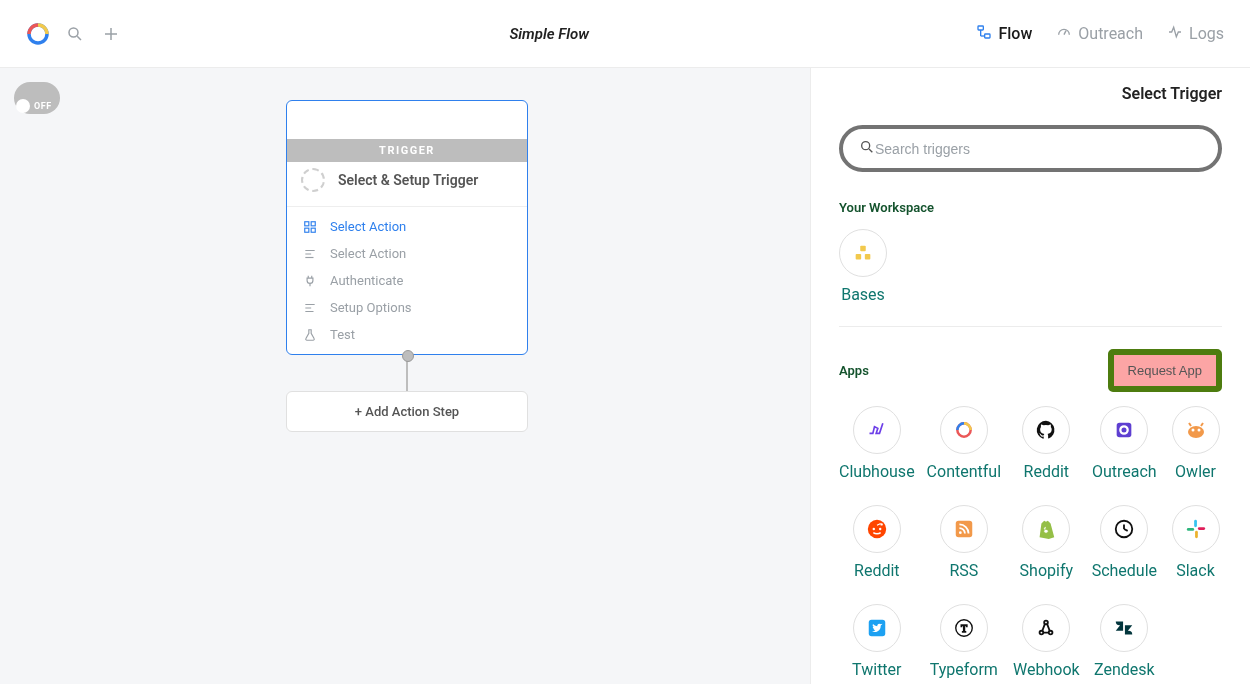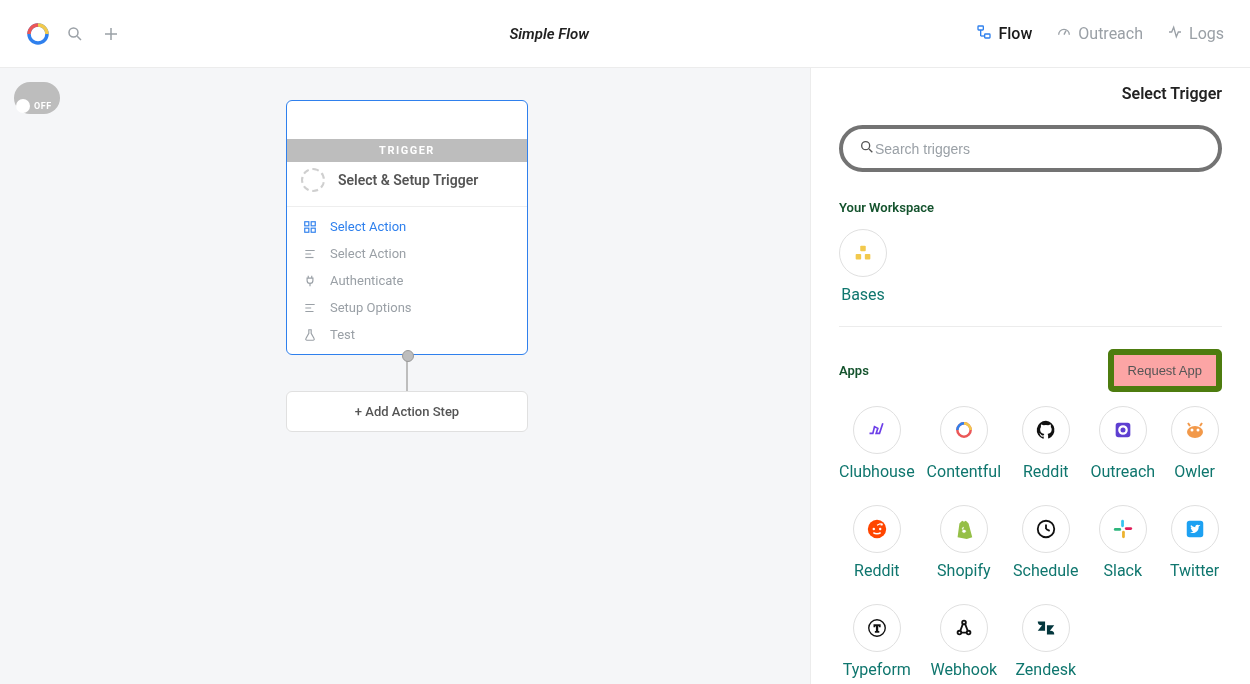--- a/index.html
+++ b/index.html
@@ -497,20 +497,30 @@
               <path d="M8 16c2 1.5 6 1.5 8 0" stroke="#fff" stroke-width="1.5" fill="none"></path>
               <circle cx="17" cy="7" r="1.3" fill="#fff"></circle>
               <line x1="12" y1="8" x2="16" y2="6" stroke="#fff" stroke-width="1.3"></line>
             </svg>
           </div>
           <div class="alabel">Reddit</div>
         </div>
         <div class="app">
           <div class="bubble">
             <svg width="22" height="22" viewBox="0 0 24 24">
+              <rect x="3" y="3" width="18" height="18" rx="3" fill="#F2994A"></rect>
+              <circle cx="8" cy="16" r="1.5" fill="#fff"></circle>
+              <path d="M7 11a6 6 0 0 1 6 6M7 7a10 10 0 0 1 10 10" stroke="#fff" stroke-width="2" fill="none"></path>
+            </svg>
+          </div>
+          <div class="alabel">RSS</div>
+        </div>
+        <div class="app">
+          <div class="bubble">
+            <svg width="22" height="22" viewBox="0 0 24 24">
               <path fill="#95BF47" d="M17 6l-3-3-2 1-2-1-3 3-2 15 10 2 6-2z"></path>
               <path fill="#fff" d="M12 10c-1 0-2 .5-2 1.5s1 1.5 2 1.5 2 .5 2 1.5-1 1.5-2 1.5c-1 0-2-.5-2-1.5" stroke="#fff" stroke-width="0.3"></path>
             </svg>
           </div>
           <div class="alabel">Shopify</div>
         </div>
         <div class="app">
           <div class="bubble">
             <svg width="22" height="22" viewBox="0 0 24 24" fill="none" stroke="#111" stroke-width="2">
               <circle cx="12" cy="12" r="9"></circle>

